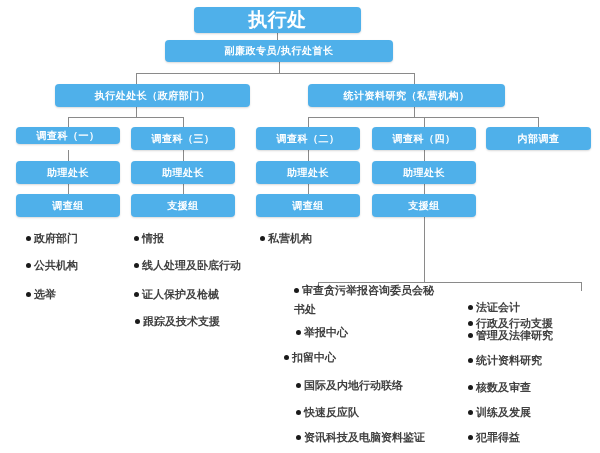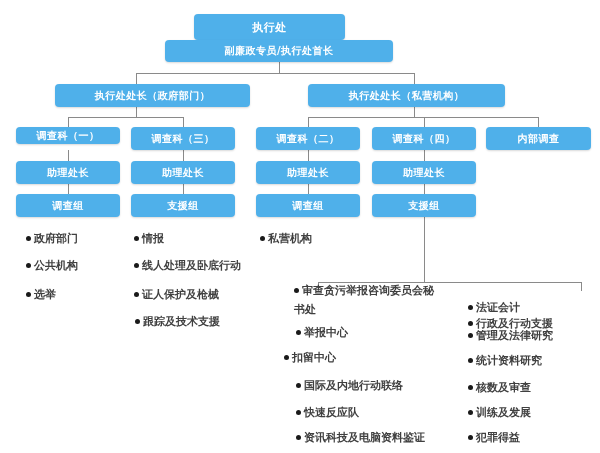--- a/index.html
+++ b/index.html
@@ -37,24 +37,24 @@
 <div class="line" style="left:68px;top:150px;width:1px;height:44px;"></div>
 <div class="line" style="left:183px;top:150px;width:1px;height:44px;"></div>
 <div class="line" style="left:308px;top:150px;width:1px;height:44px;"></div>
 <div class="line" style="left:424px;top:150px;width:1px;height:44px;"></div>
 
 <div class="line" style="left:424px;top:217px;width:1px;height:65px;"></div>
 <div class="line" style="left:318px;top:282px;width:264px;height:1px;"></div>
 <div class="line" style="left:318px;top:282px;width:1px;height:9px;"></div>
 <div class="line" style="left:581px;top:282px;width:1px;height:9px;"></div>
 
-<div class="box" style="left:194px;top:14px;width:151px;height:26px;font-size:11px;">执行处</div>
+<div class="box" style="left:194px;top:7px;width:167px;height:26px;font-size:19px;">执行处</div>
 <div class="box" style="left:165px;top:40px;width:228px;height:22px;">副廉政专员/执行处首长</div>
 <div class="box" style="left:55px;top:84px;width:195px;height:23px;">执行处处长（政府部门）</div>
-<div class="box" style="left:308px;top:84px;width:197px;height:23px;">执行处处长（私营机构）</div>
+<div class="box" style="left:308px;top:84px;width:197px;height:23px;">统计资料研究（私营机构）</div>
 
 <div class="box" style="left:16px;top:127px;width:104px;height:17px;">调查科（一）</div>
 <div class="box" style="left:131px;top:127px;width:104px;height:23px;">调查科（三）</div>
 <div class="box" style="left:256px;top:127px;width:104px;height:23px;">调查科（二）</div>
 <div class="box" style="left:372px;top:127px;width:104px;height:23px;">调查科（四）</div>
 <div class="box" style="left:486px;top:127px;width:105px;height:23px;">内部调查</div>
 
 <div class="box" style="left:16px;top:161px;width:104px;height:23px;">助理处长</div>
 <div class="box" style="left:131px;top:161px;width:104px;height:23px;">助理处长</div>
 <div class="box" style="left:256px;top:161px;width:104px;height:23px;">助理处长</div>

